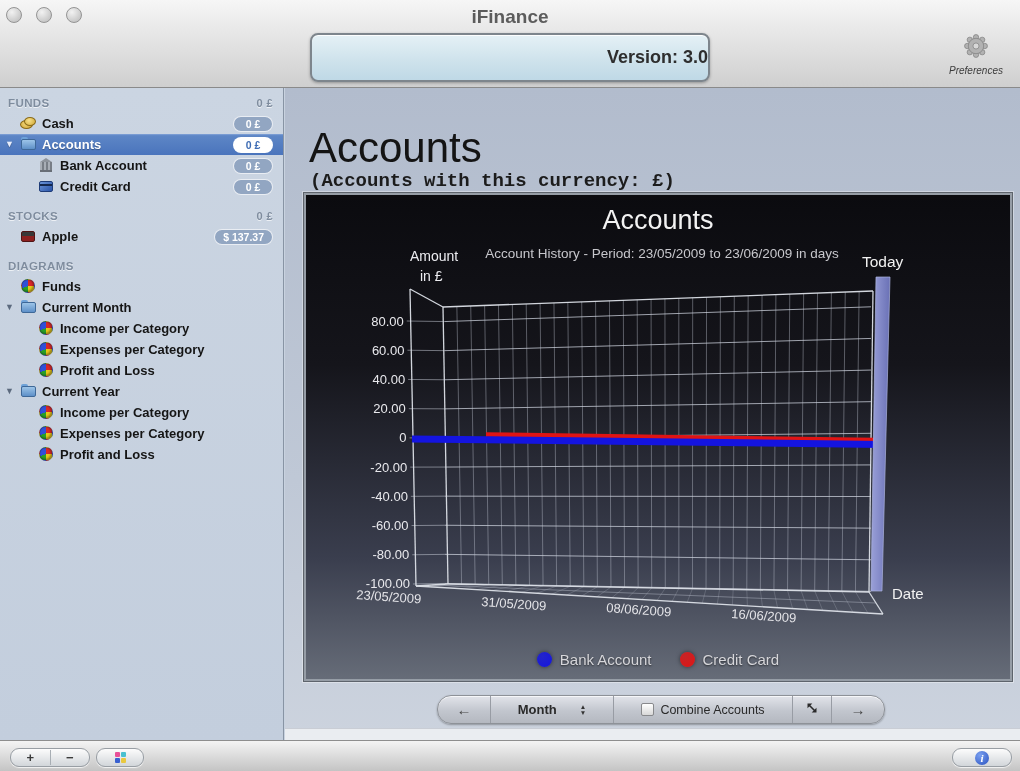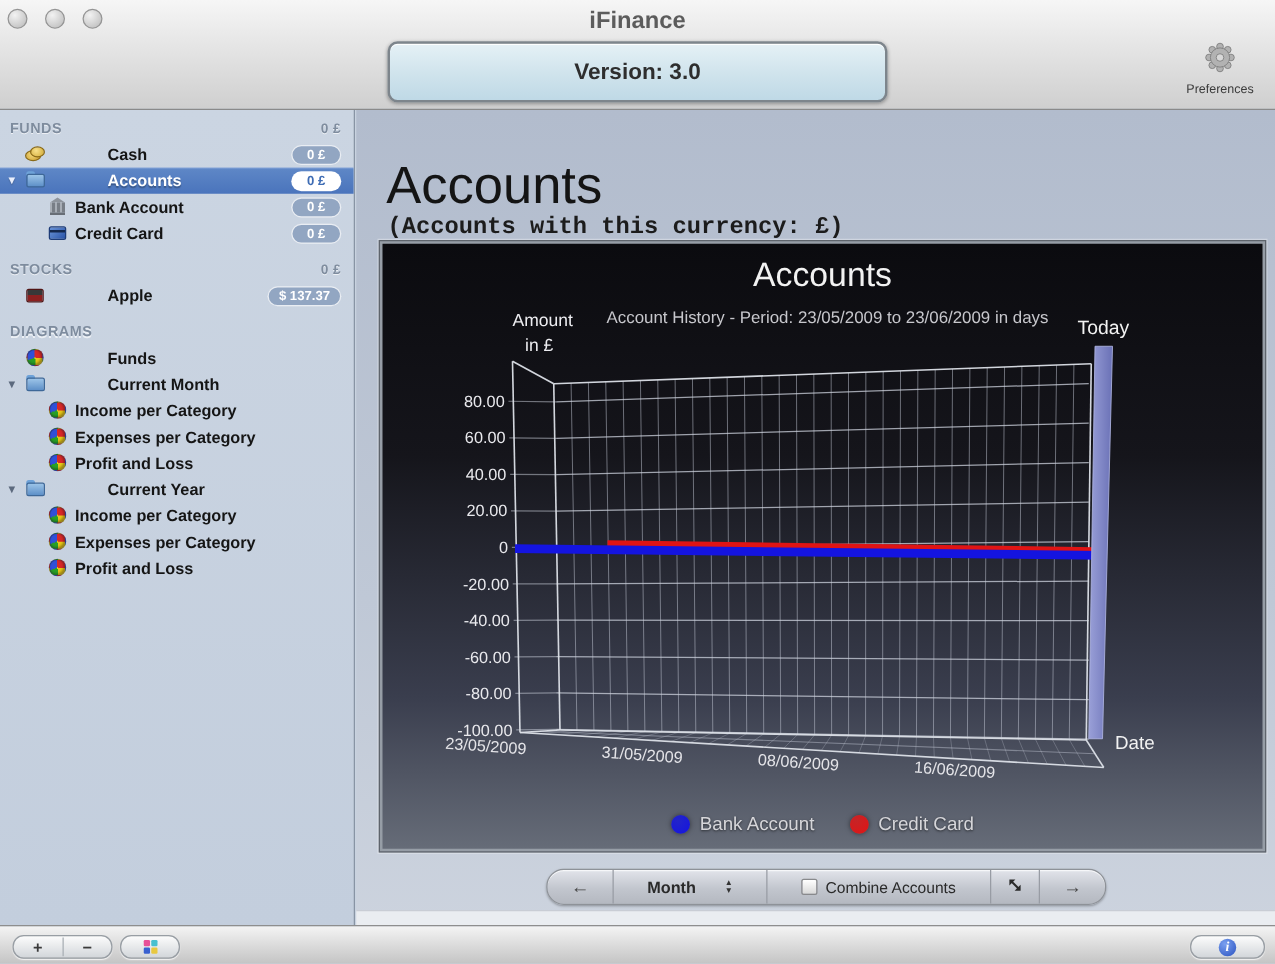--- a/index.html
+++ b/index.html
@@ -2,30 +2,30 @@
 <html><head>
 <meta charset="utf-8">
 <style>
   html,body{margin:0;padding:0;}
   body{width:1020px;height:771px;overflow:hidden;font-family:"Liberation Sans",sans-serif;background:#c8d2df;position:relative;}
   
   .titlebar{position:absolute;left:0;top:0;width:1020px;height:88px;background:linear-gradient(180deg,#f6f6f6 0%,#e6e6e6 40%,#cfcfcf 100%);border-bottom:1px solid #8a8a8a;box-sizing:border-box;}
   .tl{position:absolute;top:7px;width:14px;height:14px;border-radius:50%;border:1px solid #949494;background:radial-gradient(circle at 35% 30%,#f2f2f2,#b8b8b8);}
   .tl1{left:6px}.tl2{left:36px}.tl3{left:66px}
   .win-title{position:absolute;left:0;top:6px;width:100%;text-align:center;font-size:19px;font-weight:bold;color:#5c5c5c;pointer-events:none;}
-  .version-btn{position:absolute;left:310px;top:33px;width:396px;height:45px;border:2px solid #7d858c;border-radius:8px;background:linear-gradient(180deg,#e5f1f6 0%,#cfe3ec 55%,#bfd9e6 100%);box-shadow:0 1px 3px rgba(0,0,0,.3),inset 0 1px 0 rgba(255,255,255,.9);display:flex;align-items:center;justify-content:center;font-size:18px;font-weight:bold;color:#2e2e2e;cursor:default;}
-  .prefs{position:absolute;right:6px;top:32px;width:76px;text-align:center;cursor:default;}
+  .version-btn{position:absolute;left:310px;top:33px;width:396px;height:45px;border:2px solid #7d858c;border-radius:8px;background:linear-gradient(180deg,#e5f1f6 0%,#cfe3ec 55%,#bfd9e6 100%);box-shadow:0 1px 3px rgba(0,0,0,.3),inset 0 1px 0 rgba(255,255,255,.9);display:flex;align-items:center;justify-content:flex-end;font-size:18px;font-weight:bold;color:#2e2e2e;cursor:default;}
+  .prefs{position:absolute;right:6px;top:32px;width:76px;text-align:center;cursor:default;font-style:italic;}
   .prefs-label{font-size:10px;color:#3c3c3c;margin-top:1px;}
   
   .sidebar{position:absolute;left:0;top:88px;width:284px;height:652px;background:linear-gradient(180deg,#cbd5e2,#c3cedd);border-right:1px solid #8894a4;box-sizing:border-box;padding-top:5px;overflow:hidden;}
   .section{margin-bottom:9px;}
   .s-header{display:flex;align-items:center;height:20px;padding:0 10px 0 8px;font-size:11.5px;font-weight:bold;color:#7e8c9e;letter-spacing:.4px;text-shadow:0 1px 0 rgba(255,255,255,.65);}
   .s-hbadge{margin-left:auto;font-size:11px;font-weight:bold;color:#7e8c9e;}
   .row{position:relative;display:flex;align-items:center;height:21px;font-size:13px;font-weight:bold;color:#151515;padding-right:8px;}
-  .row.ind1{padding-left:20px;gap:44px;}
+  .row.ind1{padding-left:20px;}
   .row.ind2{padding-left:38px;}
   .row.sel{background:linear-gradient(180deg,#84a4d8 0%,#5d86c6 8%,#4a74bc 100%);color:#fff;text-shadow:0 1px 1px rgba(0,0,0,.3);}
   .tri{position:absolute;left:5px;top:4px;font-size:9px;color:#5c6a7e;line-height:12px;}
   .row.sel .tri{color:#e8eefc;}
   .rlabel{margin-left:5px;white-space:nowrap;}
   .pill{margin-left:auto;display:flex;align-items:center;gap:3px;min-width:22px;justify-content:center;padding:1px 8px;border-radius:9px;background:#92a6c2;border:1.5px solid rgba(255,255,255,.8);font-size:10.5px;font-weight:bold;color:#fff;text-shadow:none;margin-right:2px;}
   .row.sel .pill{background:#fff;color:#3e6cb4;}
   .gdot{width:9px;height:9px;border-radius:50%;background:radial-gradient(circle at 35% 30%,#8ae87a,#28a820);border:1px solid #1e8818;box-sizing:border-box;}
   
   .icn{position:relative;width:17px;height:15px;flex:0 0 17px;display:inline-block;}

